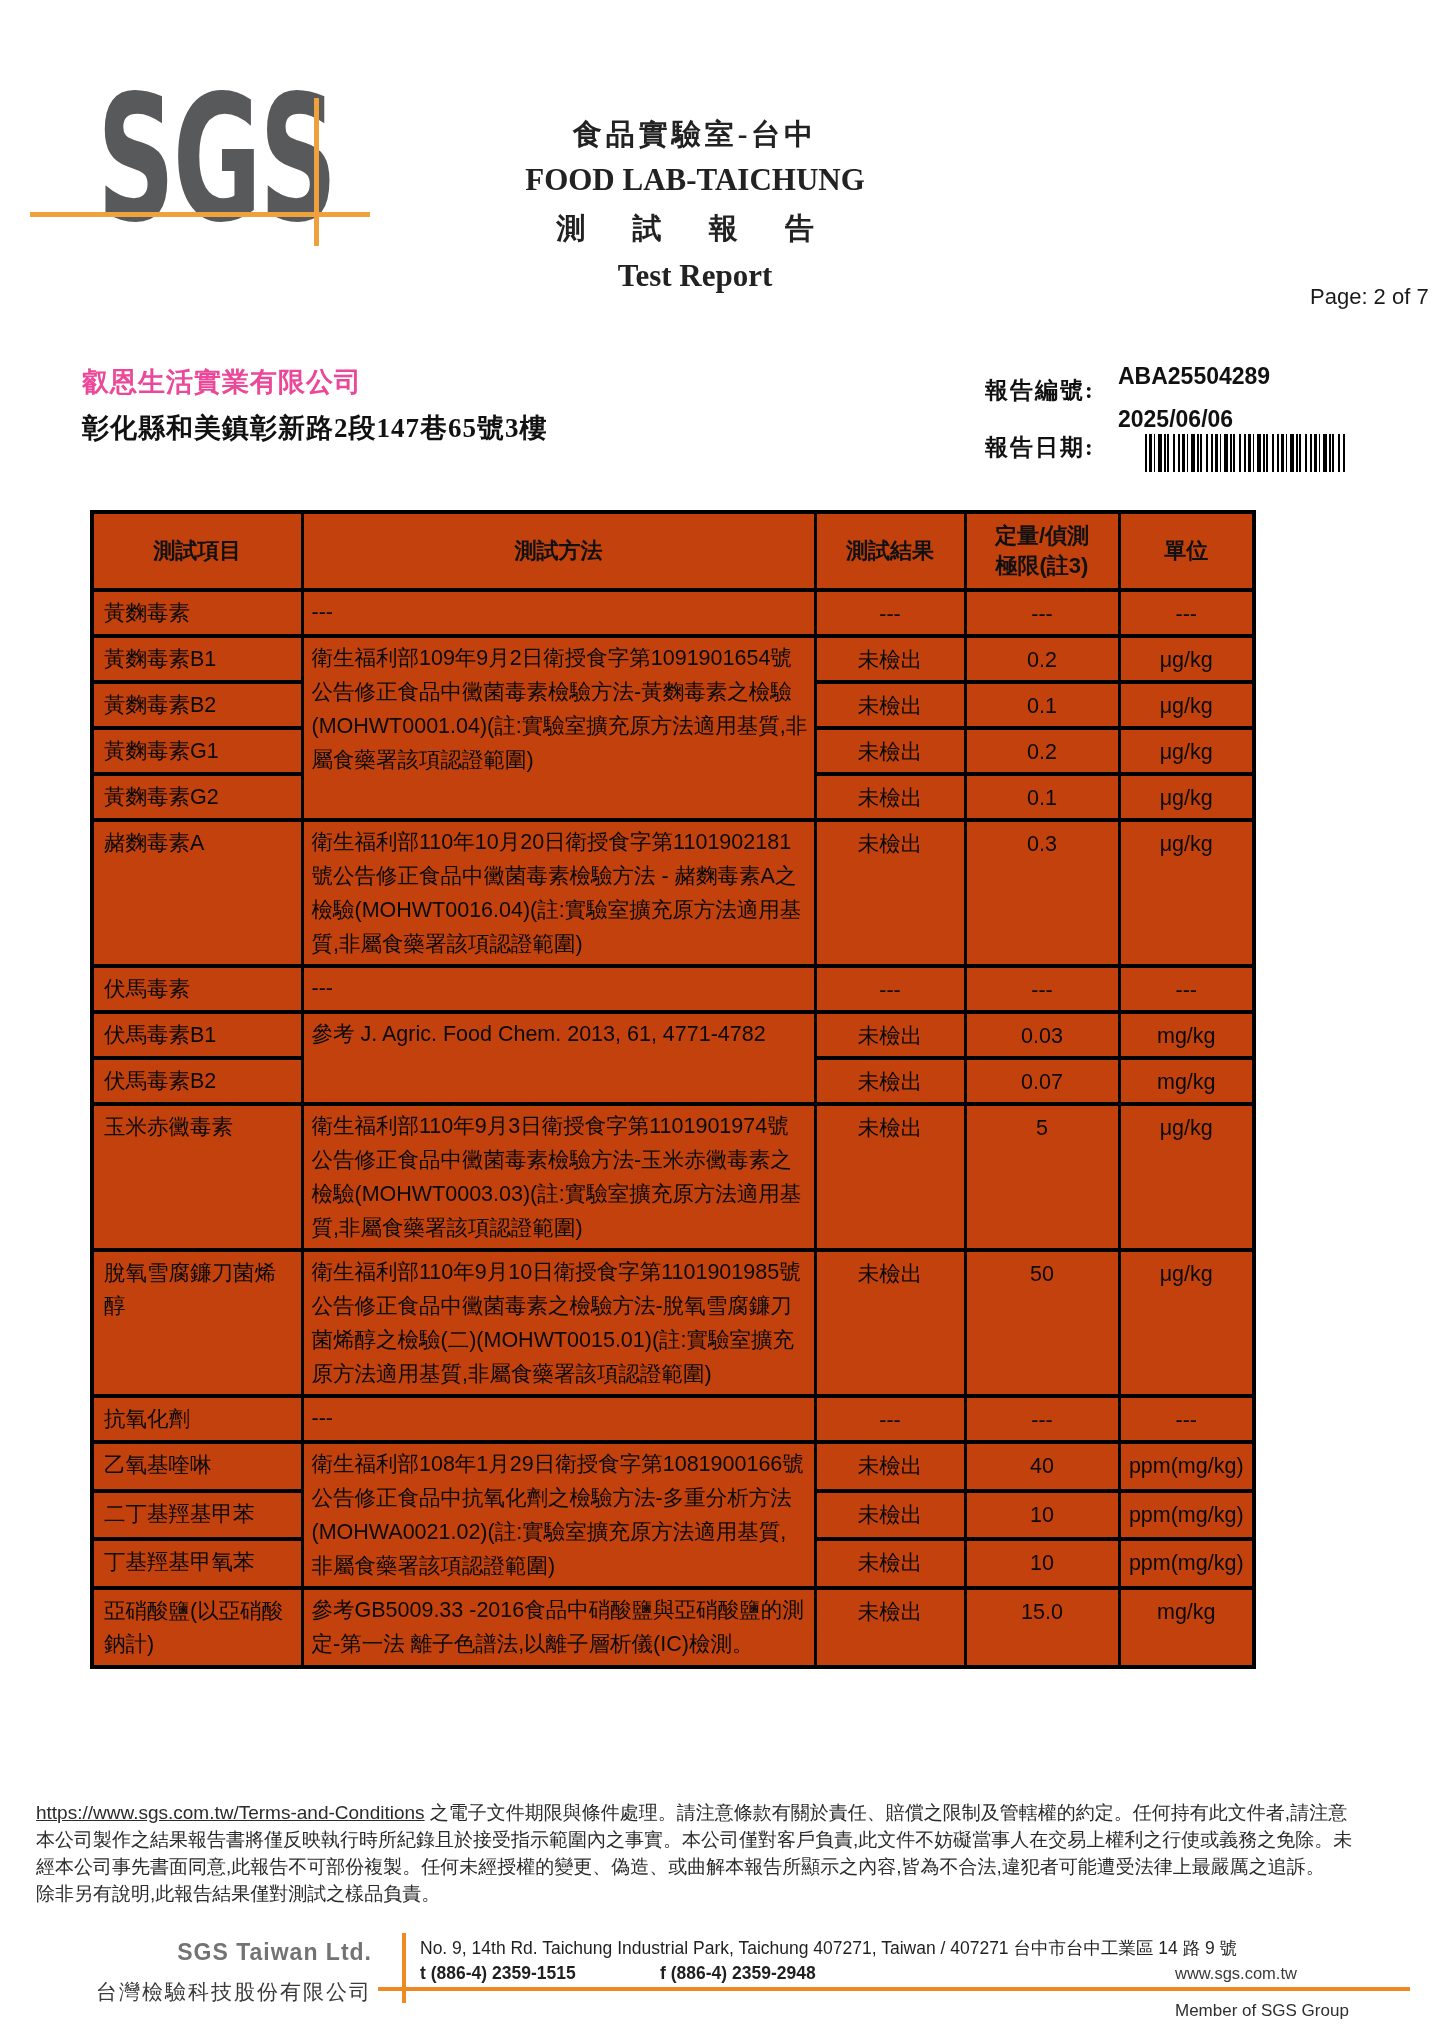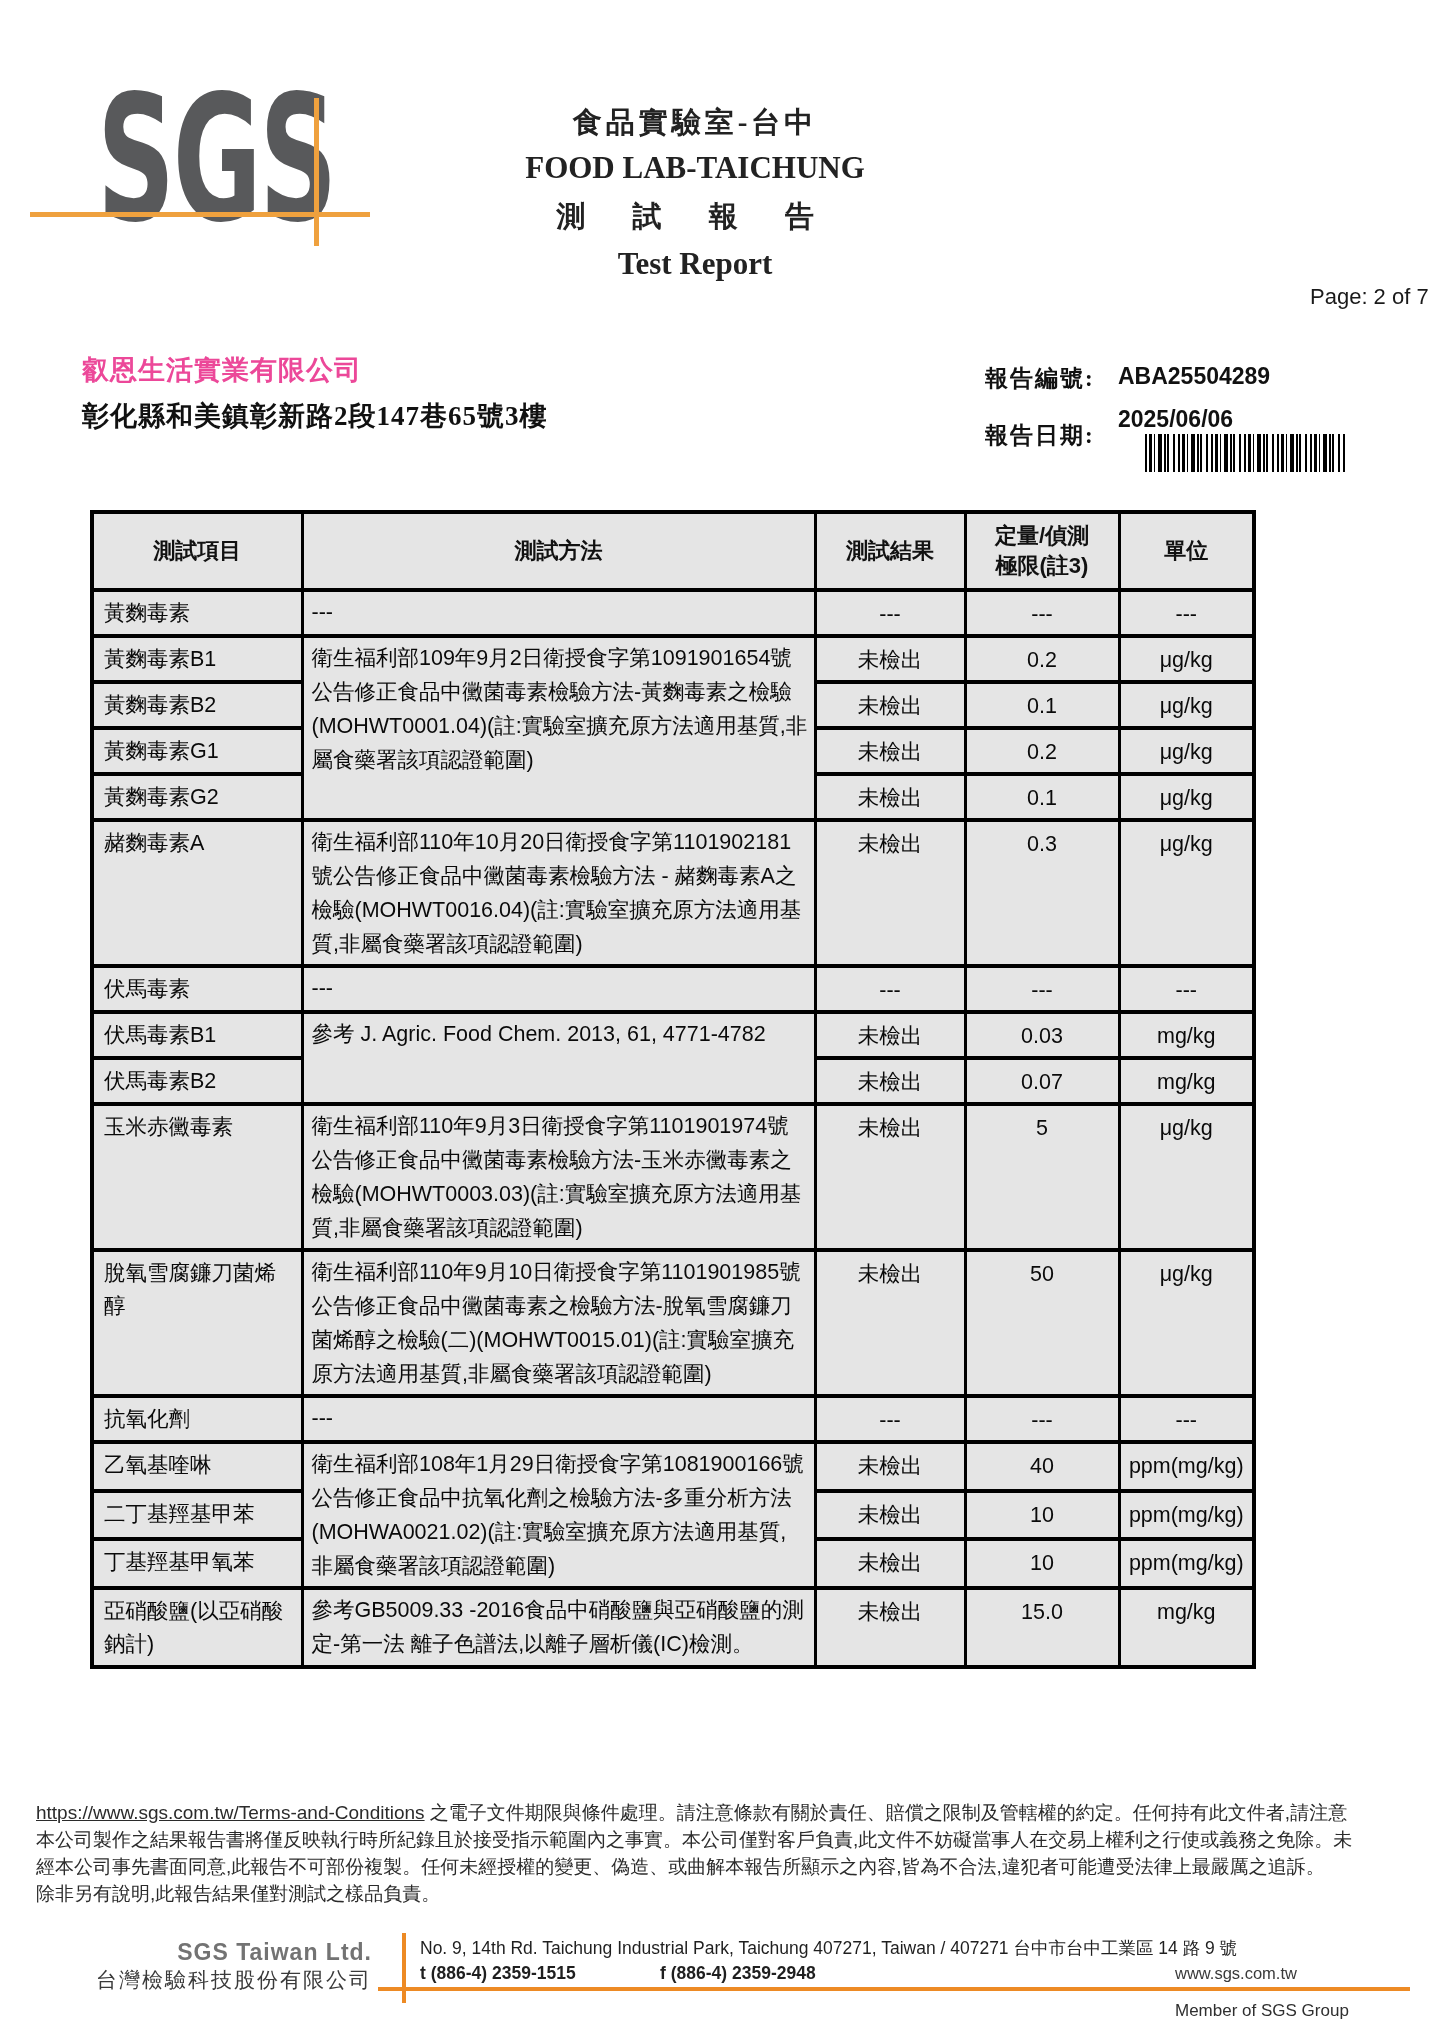--- a/index.html
+++ b/index.html
@@ -2,21 +2,21 @@
 <html><head>
 <meta charset="utf-8">
 <style>
   html,body { margin:0; padding:0; }
   body {
     width:1440px; height:2036px; position:relative;
     background:#ffffff; color:#111;
     font-family:"Liberation Sans","DejaVu Sans",sans-serif;
     overflow:hidden;
   }
-  .serif { font-family:"Liberation Serif","DejaVu Serif",serif; }
+  .serif { font-family:"Liberation Serif","DejaVu Serif",serif;margin-top:12px; }
 
   
   .logo-text {
     position:absolute; left:97px; top:72px;
     font-family:"DejaVu Sans","Liberation Sans",sans-serif;
     font-weight:bold; font-size:175px; line-height:175px;
     letter-spacing:-4px; color:#58595B;
     transform:scaleX(0.62); transform-origin:0 0;
   }
   .logo-hline { position:absolute; left:30px; top:212px; width:340px; height:5px; background:#EFA13E; }
@@ -47,21 +47,21 @@
       #000 0 2px, #fff 2px 4px, #000 4px 7px, #fff 7px 9px,
       #000 9px 10px, #fff 10px 13px, #000 13px 17px, #fff 17px 19px,
       #000 19px 21px, #fff 21px 22px, #000 22px 24px, #fff 24px 28px,
       #000 28px 30px, #fff 30px 33px);
   }
 
   
   .results-table {
     position:absolute; left:90px; top:510px;
     border-collapse:collapse; table-layout:fixed; width:1162px;
-    background:#e5e5e5;
+    background:#c2410c;
   }
   .results-table th, .results-table td {
     border-left:3px solid #000; border-right:3px solid #000;
     border-top:4px solid #000; border-bottom:4px solid #000;
   }
   .results-table { border:4px solid #000; }
   .results-table th {
     height:70px; font-size:22px; font-weight:bold; text-align:center;
     vertical-align:middle; white-space:pre-line; line-height:30px; padding:2px;
   }

